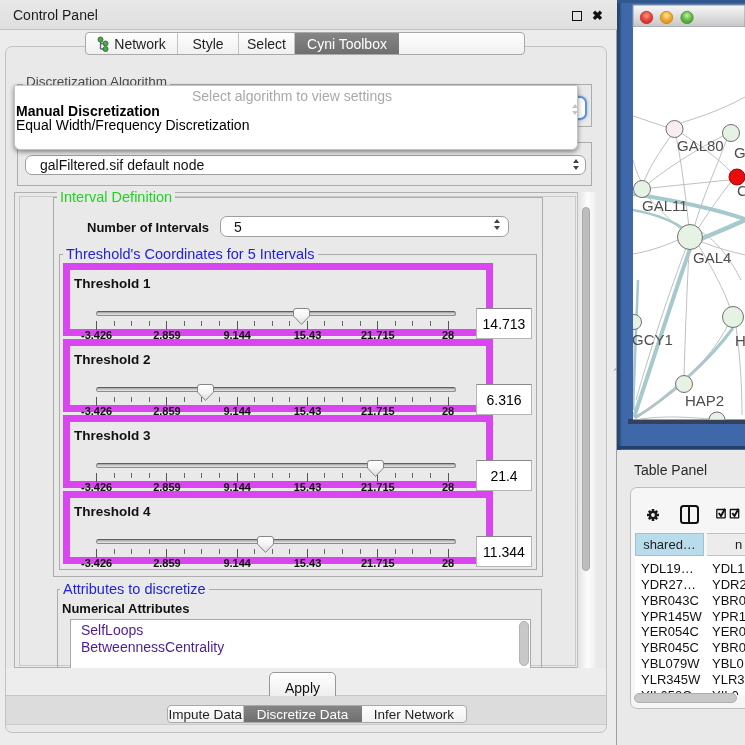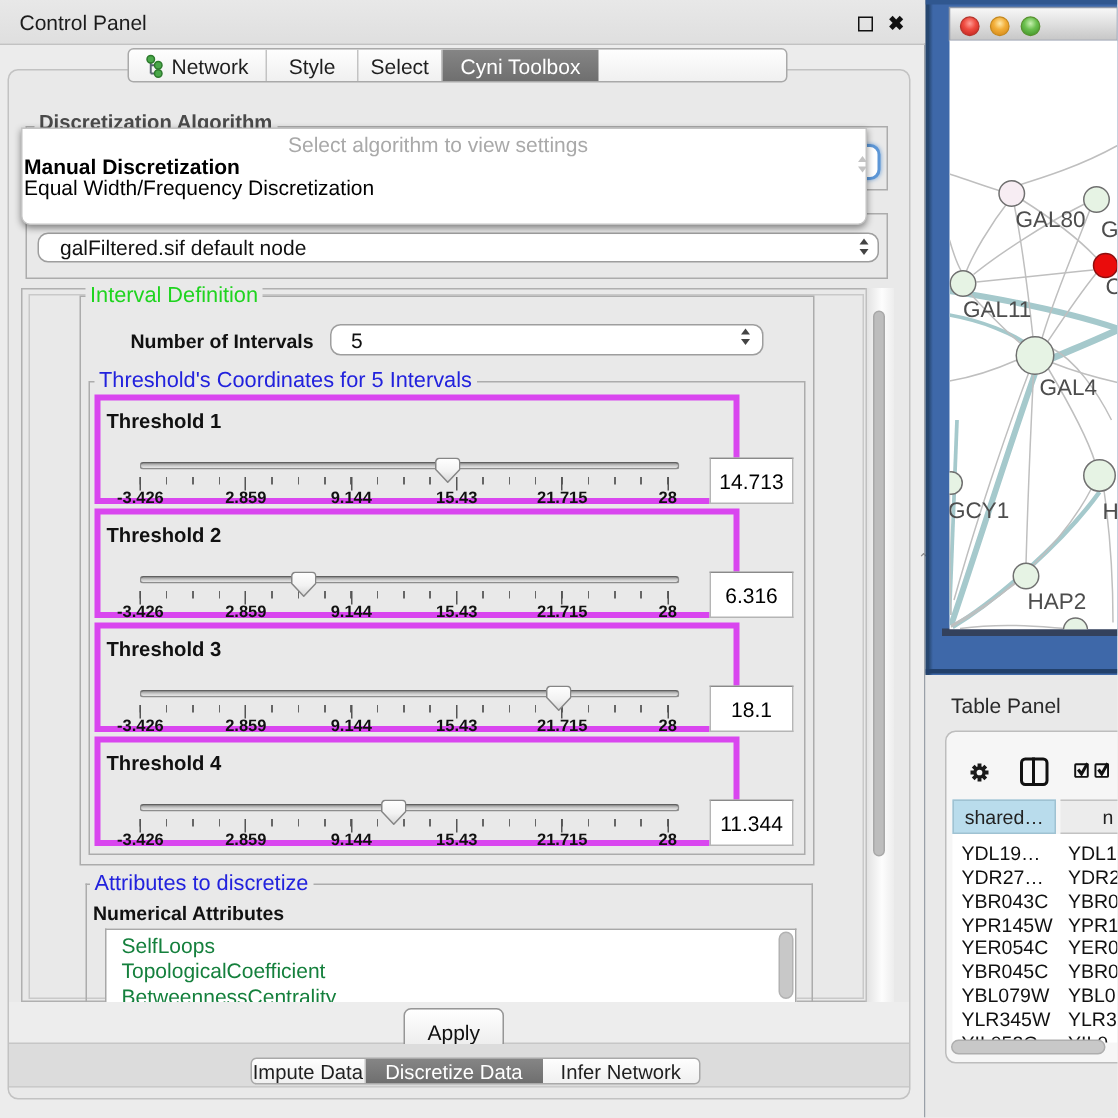--- a/index.html
+++ b/index.html
@@ -28,30 +28,30 @@
 
 #popup{left:14px;top:85px;width:564px;height:65px;background:#fff;border:1px solid #c4c4c4;border-radius:0 0 6px 6px;box-shadow:0 2px 5px rgba(0,0,0,.45);z-index:9}
 #popup .hint{position:absolute;left:177px;top:2px;font-size:14px;color:#a9a9a9}
 #popup .it1{position:absolute;left:1px;top:17px;font-size:14px;font-weight:bold;color:#000}
 #popup .it2{position:absolute;left:1px;top:31px;font-size:14px;color:#000}
 
 #scrollpane{left:14px;top:192px;width:582px;height:476px;border:1px solid #b0b0b0;background:#e9e9e9;overflow:hidden}
 #vsb{left:577px;top:192px;width:19px;height:476px;border-left:1px solid #c0c0c0;background:linear-gradient(90deg,#e3e3e3,#fdfdfd 55%,#ededed)}
 #vsbthumb{left:582px;top:207px;width:8px;height:364px;background:#bdbdbd;border:1px solid #a8a8a8;border-radius:4px}
 
-.thp{position:absolute;left:63px;width:430px;height:73px;border:4px solid #d946ef}
+.thp{position:absolute;left:63px;width:430px;height:73px;border:7px solid #d946ef}
 .thp .tt{position:absolute;left:4px;top:6px;font-size:13.5px;font-weight:bold;color:#111}
 .track{position:absolute;left:26px;top:41px;width:360px;height:5px;background:linear-gradient(#9e9e9e,#cfcfcf 55%,#e6e6e6);border:1px solid #8d8d8d;border-top-color:#606060;border-radius:3px}
 .minticks{position:absolute;left:26.1px;top:51px;width:353px;height:5px;background-image:repeating-linear-gradient(to right,#666 0,#666 1px,transparent 1px,transparent 17.575px)}
 .mt{position:absolute;top:51px;width:1px;height:9px;background:#555}
 .tl{position:absolute;top:59px;width:60px;font-size:11px;font-weight:bold;color:#111;text-align:center}
 .thumb{position:absolute;top:38px;width:17px;height:17px}
 .vbox{position:absolute;left:406px;top:38px;width:56px;height:31px;background:#fff;border:1px solid #b5b5b5;border-top-color:#8a8a8a;font-size:14px;color:#000;display:flex;align-items:center;justify-content:center}
 
-#attrlist{left:70px;top:619px;width:461px;height:49px;background:#fff;border:1px solid #a8a8a8;border-bottom:none;font-size:14px;color:#15803d;overflow:hidden}
+#attrlist{left:70px;top:619px;width:461px;height:49px;background:#fff;border:1px solid #a8a8a8;border-bottom:none;font-size:14px;color:#4c1d95;overflow:hidden}
 #attrlist{padding-top:2px}
 #attrlist div{padding-left:10px;height:17px;line-height:17px}
 #listthumb{left:519px;top:621px;width:10px;height:45px;background:#c8c8c8;border:1px solid #b2b2b2;border-radius:5px}
 
 #applystrip{left:6px;top:668px;width:600px;height:28px;background:#ededed;border-bottom:1px solid #c6c6c6}
 #applybtn{left:269px;top:672px;width:67px;height:31px;background:linear-gradient(#fff,#e9e9e9);border:1px solid #969696;border-radius:5px;font-size:14px;color:#111;display:flex;align-items:center;justify-content:center}
 #btmstrip{left:6px;top:696px;width:600px;height:29px;background:#dcdcdc;border-bottom:1px solid #cacaca}
 
 #bluebg{left:617px;top:0;width:128px;height:450px;background:linear-gradient(90deg,#26466f 0,#26466f 2px,#3e68a9 5px,#3e68a9 100%)}
 #tphead{left:617px;top:450px;width:128px;height:295px;background:#e9e9e9}
@@ -79,21 +79,21 @@
         <circle cx="3.5" cy="3.5" r="2.5" fill="#4aa84a" stroke="#2d7a2d"></circle>
         <circle cx="8.5" cy="7.5" r="2.5" fill="#4aa84a" stroke="#2d7a2d"></circle>
         <circle cx="8.5" cy="13" r="2.5" fill="#4aa84a" stroke="#2d7a2d"></circle>
       </svg>Network</div>
   <div class="seg" style="width:61px">Style</div>
   <div class="seg" style="width:56px">Select</div>
   <div class="seg sel" style="width:104px">Cyni Toolbox</div>
 </div>
 
 <div class="grp" style="left:17px;top:84px;width:575px;height:43px"></div>
-<div class="gtitle" style="left:23px;top:74px;color:#4a4a4a;font-weight:bold;font-size:13.5px">Discretization Algorithm</div>
+<div class="gtitle" style="left:23px;top:74px;color:#4a4a4a;font-weight:normal;font-size:13.5px">Discretization Algorithm</div>
 
 <div class="abs" style="left:566px;top:96px;width:21px;height:24px;background:#fff;border:2px solid #5c96d6;border-radius:0 7px 7px 0;box-shadow:0 0 3px #7aa7d8"></div>
 
 <div class="abs" id="popup">
   <div class="hint">Select algorithm to view settings</div>
   <div class="it1">Manual Discretization</div>
   <div class="it2">Equal Width/Frequency Discretization</div>
   <div class="abs arrows" style="left:557px;top:18px">
       <div class="up" style="border-bottom-color:#c4c4c4"></div>
       <div class="dn" style="border-top-color:#c4c4c4"></div>
@@ -202,21 +202,21 @@
       <svg class="thumb" style="left:296.7px" width="17" height="17" viewBox="0 0 17 17">
         <defs>
           <linearGradient id="thg415" x1="0" y1="0" x2="0" y2="1">
             <stop offset="0" stop-color="#ffffff"></stop>
             <stop offset="0.55" stop-color="#f2f2f2"></stop>
             <stop offset="1" stop-color="#d8d8d8"></stop>
           </linearGradient>
         </defs>
         <path d="M3,0.5 h11 a2.5,2.5 0 0 1 2.5,2.5 v5 L8.5,16.5 L0.5,8 V3 a2.5,2.5 0 0 1 2.5,-2.5 Z" fill="url(#thg415)" stroke="#868686"></path>
       </svg>
-      <div class="vbox">18.1</div>
+      <div class="vbox">21.4</div>
     </div>
     <div class="thp" style="top:491px">
       <div class="tt">Threshold 4</div>
       <div class="track"></div>
       <div class="minticks"></div>
       <div class="mt" style="left:26.1px"></div>
       <div class="tl" style="left:-3.4px">-3.426</div>
       <div class="mt" style="left:96.4px"></div>
       <div class="tl" style="left:66.9px">2.859</div>
       <div class="mt" style="left:166.7px"></div>
@@ -239,21 +239,20 @@
       </svg>
       <div class="vbox">11.344</div>
     </div>
   </div>
 
 <div class="grp" style="left:57px;top:589px;width:485px;height:79px;border-bottom:none"></div>
 <div class="gtitle" style="left:60px;top:581px;color:#2222dd;font-size:14.5px">Attributes to discretize</div>
 <div class="abs" style="left:62px;top:601px;font-size:13px;font-weight:bold;color:#111">Numerical Attributes</div>
 <div class="abs" id="attrlist">
     <div>SelfLoops</div>
-    <div>TopologicalCoefficient</div>
     <div>BetweennessCentrality</div>
   </div>
 <div class="abs" id="listthumb"></div>
 
 <div class="abs" id="applystrip"></div>
 <div class="abs" id="applybtn">Apply</div>
 <div class="abs" id="btmstrip"></div>
 <div class="abs tabrow" style="left:167px;top:705px;width:300px;height:18px;z-index:5;font-size:13px">
   <div class="seg" style="width:76px;font-size:13.5px">Impute Data</div>
   <div class="seg sel" style="width:119px;font-size:13.5px">Discretize Data</div>

